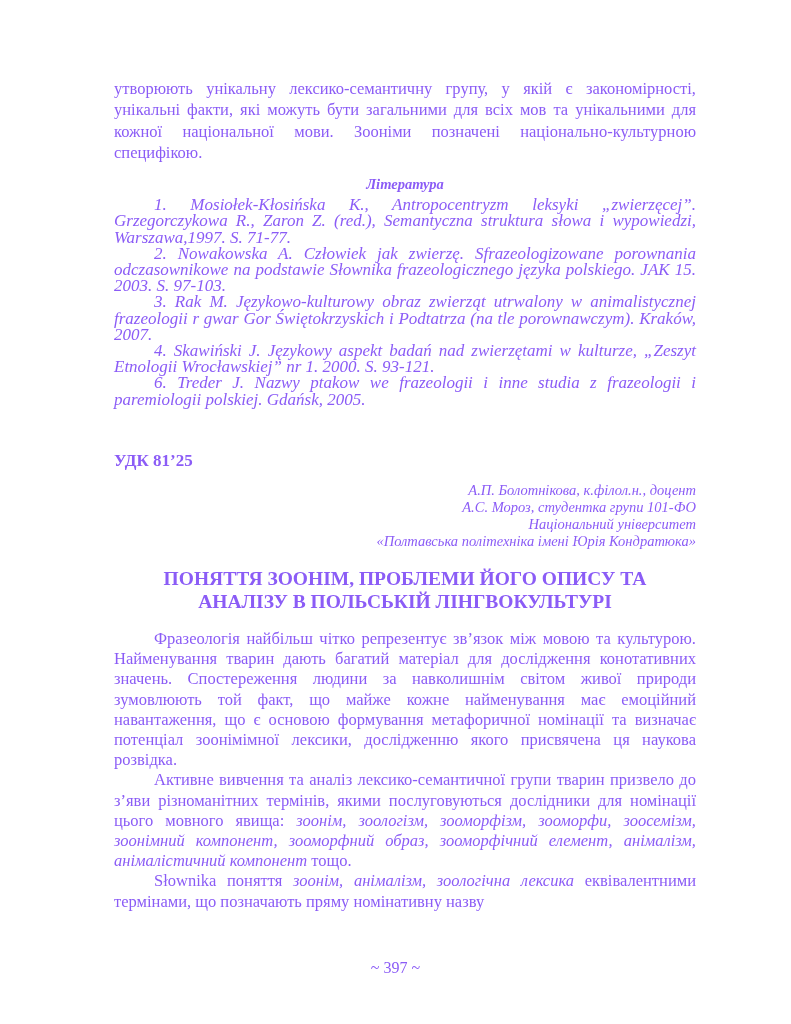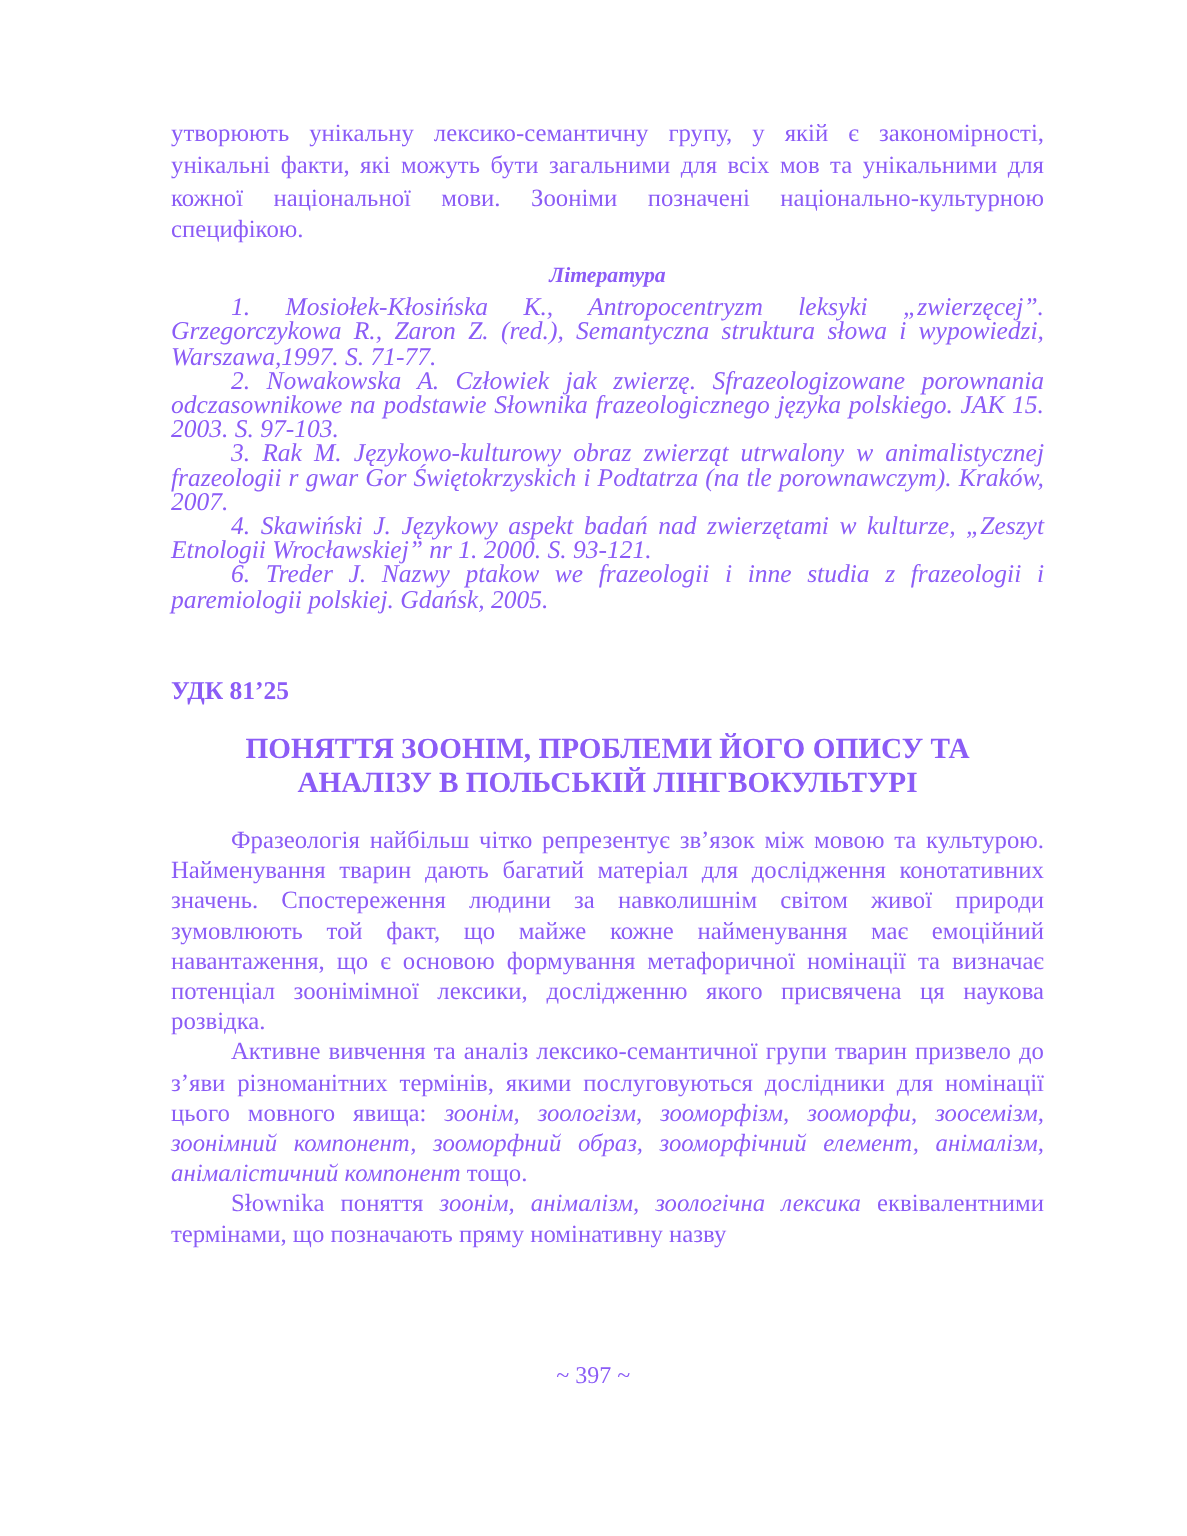--- a/index.html
+++ b/index.html
@@ -73,21 +73,21 @@
     line-height: 23.6px;
     text-align: center;
   }
   .it {
     font-style: italic;
   }
   .footer {
     position: absolute;
     left: 0;
     right: 0;
-    top: 908px;
+    top: 958px;
     text-align: center;
     font-size: 16px;
     line-height: 20px;
   }
 </style>
 </head>
 <body>
 
 <div class="page">
   <div class="content">
@@ -98,20 +98,26 @@
       <div class="ref-heading">Література</div>
       <p class="ref-item">1. Mosiołek-Kłosińska K., Antropocentryzm leksyki „zwierzęcej”. Grzegorczykowa R., Zaron Z. (red.), Semantyczna struktura słowa i wypowiedzi, Warszawa,1997. S. 71-77.</p>
       <p class="ref-item">2. Nowakowska A. Człowiek jak zwierzę. Sfrazeologizowane porownania odczasownikowe na podstawie Słownika frazeologicznego języka polskiego. JAK 15. 2003. S. 97-103.</p>
       <p class="ref-item">3. Rak M. Językowo-kulturowy obraz zwierząt utrwalony w animalistycznej frazeologii r gwar Gor Świętokrzyskich i Podtatrza (na tle porownawczym). Kraków, 2007.</p>
       <p class="ref-item">4. Skawiński J. Językowy aspekt badań nad zwierzętami w kulturze, „Zeszyt Etnologii Wrocławskiej” nr 1. 2000. S. 93-121.</p>
       <p class="ref-item">6. Treder J. Nazwy ptakow we frazeologii i inne studia z frazeologii i paremiologii polskiej. Gdańsk, 2005.</p>
     </div>
 
     <div class="udc">УДК 81’25</div>
 
+    <div class="authors">
+      <div>А.П. Болотнікова, к.філол.н., доцент</div>
+      <div>А.С. Мороз, студентка групи 101-ФО</div>
+      <div>Національний університет</div>
+      <div>«Полтавська політехніка імені Юрія Кондратюка»</div>
+    </div>
 
     <h1 class="title">ПОНЯТТЯ ЗООНІМ, ПРОБЛЕМИ ЙОГО ОПИСУ ТА АНАЛІЗУ В ПОЛЬСЬКІЙ ЛІНГВОКУЛЬТУРІ</h1>
 
     <p class="body-text flow indent">Фразеологія найбільш чітко репрезентує зв’язок між мовою та культурою. Найменування тварин дають багатий матеріал для дослідження конотативних значень. Спостереження людини за навколишнім світом живої природи зумовлюють той факт, що майже кожне найменування має емоційний навантаження, що є основою формування метафоричної номінації та визначає потенціал зоонімімної лексики, дослідженню якого присвячена ця наукова розвідка.</p>
 
     <p class="body-text flow indent"><span>Активне вивчення та аналіз лексико-семантичної групи тварин призвело до з’яви різноманітних термінів, якими послуговуються дослідники для номінації цього мовного явища: </span><span class="it">зоонім, зоологізм, зооморфізм, зооморфи, зоосемізм, зоонімний компонент, зооморфний образ, зооморфічний елемент, анімалізм, анімалістичний компонент</span><span> тощо.</span></p>
 
     <p class="body-text flow indent"><span>Słownika поняття </span><span class="it">зоонім, анімалізм, зоологічна лексика</span><span> еквівалентними термінами, що позначають пряму номінативну назву</span></p>
 
   </div>

